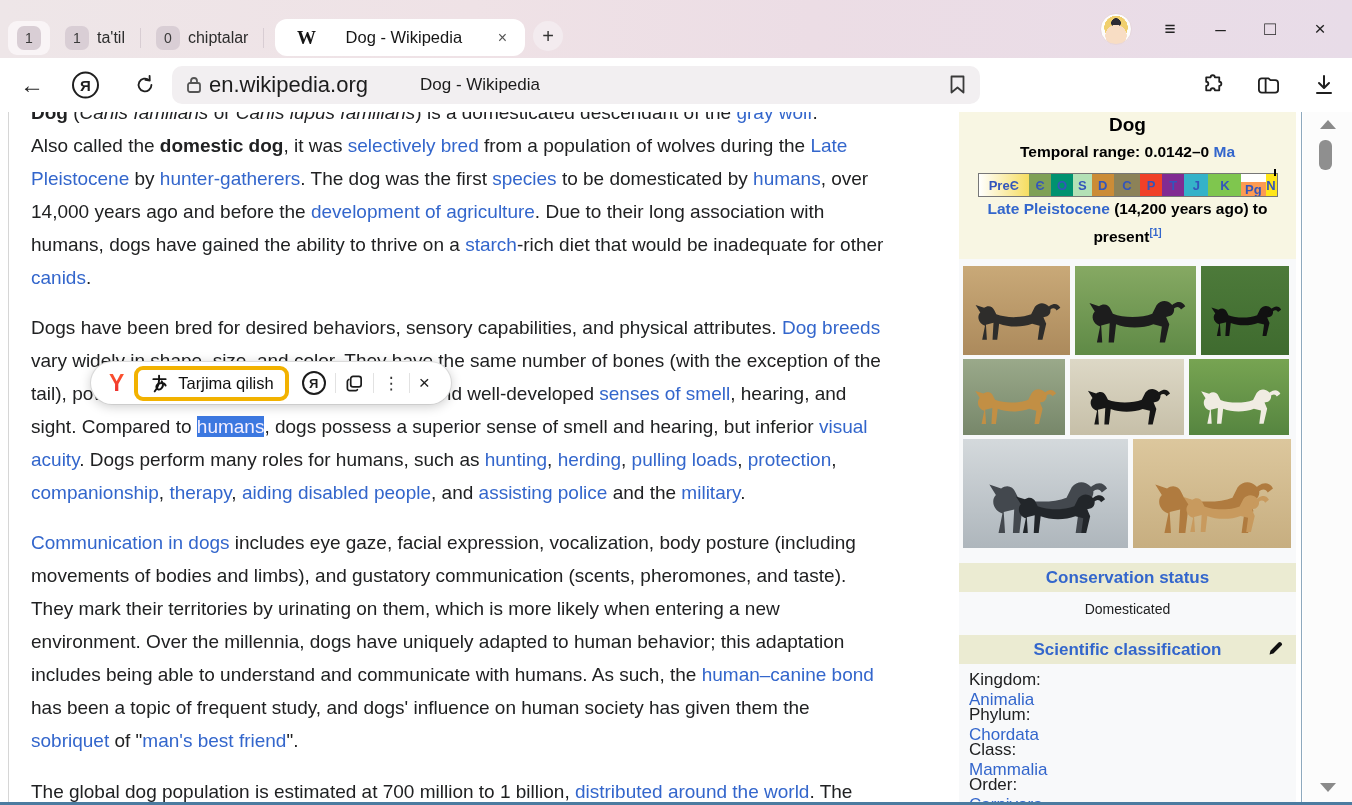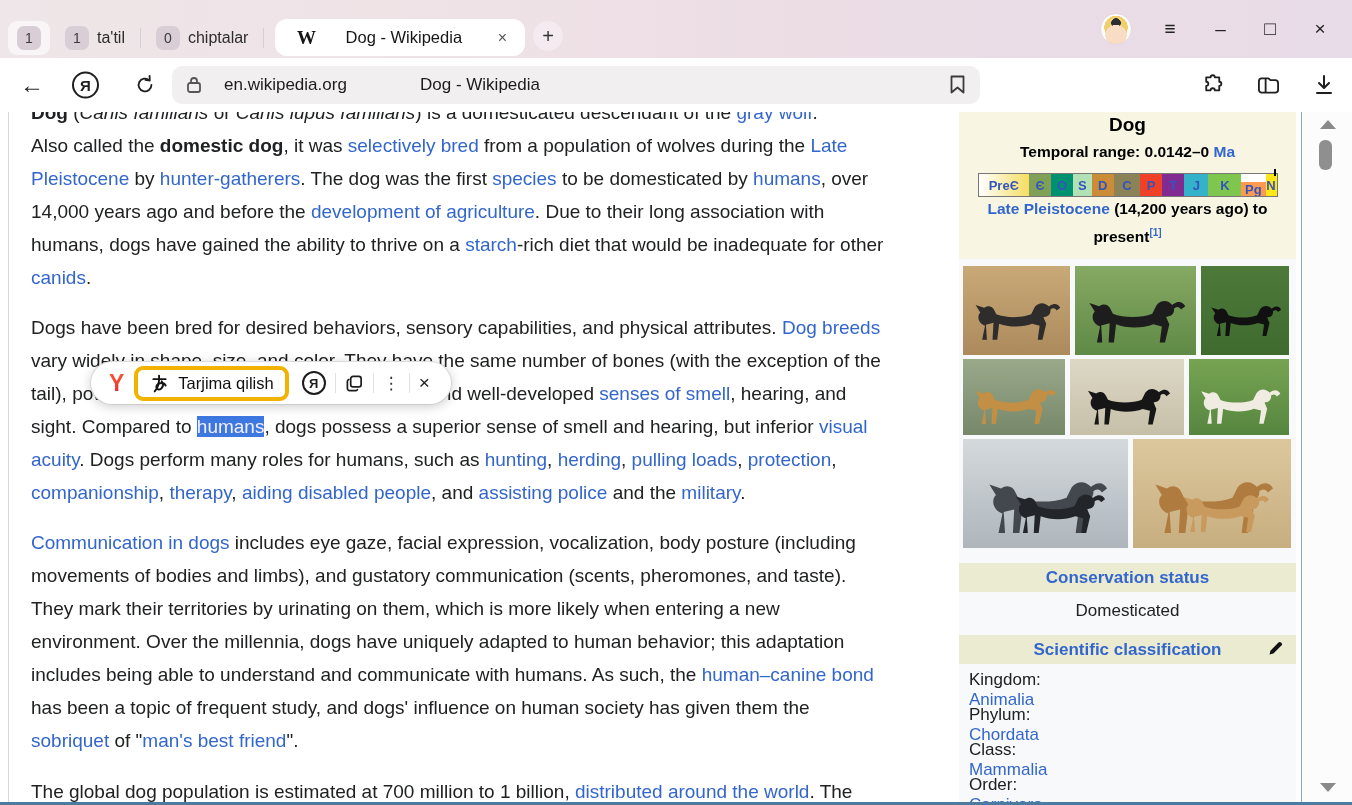--- a/index.html
+++ b/index.html
@@ -34,21 +34,21 @@
   .ctlbtn.mini { letter-spacing:-1px; }
 
   
   .toolbar { position:absolute; left:0; top:58px; width:100%; height:54px; background:#fff; }
   .tbicon { position:absolute; top:50%; transform:translateY(-50%); cursor:pointer; color:#1f1f1f; }
   .arrow-left { left:20px; font-size:24px; }
   .ya-circle { left:72px; width:27px; height:27px; border-radius:50%; border:2px solid #1f1f1f;
     display:flex; align-items:center; justify-content:center; font-size:15px; font-weight:700; }
   .addressbar { position:absolute; left:172px; top:8px; width:808px; height:38px; background:#f2eff1;
     border-radius:10px; display:flex; align-items:center; padding:0 14px; cursor:text; }
-  .addr-domain { font-size:17px; color:#1c1c1c; margin-left:22px;text-align:right; }
+  .addr-domain { font-size:22px; color:#1c1c1c; margin-left:7px;text-align:right; }
   .addr-title { font-size:17px; color:#1c1c1c; position:absolute; left:248px; }
   .bookmark { position:absolute; right:14px; top:8px; cursor:pointer; }
   .translate-box { position:absolute; left:978px; top:60px; width:215px; height:49px;
     border:5px solid #f2b200; border-radius:12px; background:#fff; display:flex; align-items:center;
     padding:0 10px; cursor:pointer; }
   .translate-box .lbl { font-size:16.5px; color:#101010; margin-left:8px; }
   .translate-box .tdots { margin-left:auto; display:flex; align-items:center; gap:0; }
   .dots { font-size:17px; color:#333; letter-spacing:0; padding:0 8px; cursor:pointer; line-height:1; }
   .tsep { width:1px; height:22px; background:#e4e4e4; margin-left:10px; }
   .puzzle { left:1202px; } .panels { left:1256px; } .dl { left:1314px; }
@@ -90,21 +90,21 @@
   .ts-marker { position:absolute; right:1px; top:-5px; width:2px; height:7px; background:#000; }
   .ib-range { font-size:15.5px; font-weight:700; margin-top:0; line-height:24px; }
   .ib-range a { color:#3366cc; text-decoration:none; }
   .ib-range sup { font-size:10px; color:#3366cc; }
   .ib-grid { position:absolute; left:4px; top:154px; width:332px; }
   .ib-row { display:flex; gap:5px; margin-bottom:4px; }
   .ph { position:relative; overflow:hidden; }
   .ph svg { position:absolute; bottom:4%; left:6%; width:88%; height:72%; }
   .ib-strip { position:absolute; left:0; width:100%; height:29px; background:#ebebd2; display:flex;
     align-items:center; justify-content:center; font-size:17px; font-weight:700; color:#3366cc; cursor:pointer;}
-  .ib-dom { position:absolute; left:0; width:100%; text-align:center; font-size:17px; color:#202122; }
+  .ib-dom { position:absolute; left:0; width:100%; text-align:center; font-size:14px; color:#202122; }
   .ib-edit { position:absolute; right:12px; top:5px; cursor:pointer; }
   .taxrows { position:absolute; left:10px; top:558px; width:320px; }
   .taxrow { display:flex; height:35px; font-size:17px;flex-direction:column; }
   .taxrow .k { width:145px; color:#202122; }
   .taxrow .v { color:#3366cc; cursor:pointer; }
 
   
   .scrollzone { position:absolute; right:0; top:112px; width:49px; height:690px; background:#fcfcfc; }
   .sc-up { position:absolute; left:17px; top:8px; width:0; height:0; border-left:8px solid transparent;
     border-right:8px solid transparent; border-bottom:9px solid #8a8a8a; cursor:pointer; }

